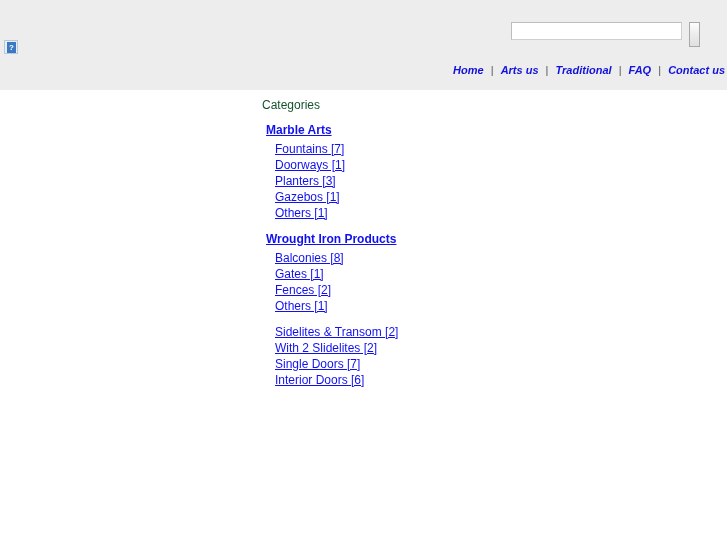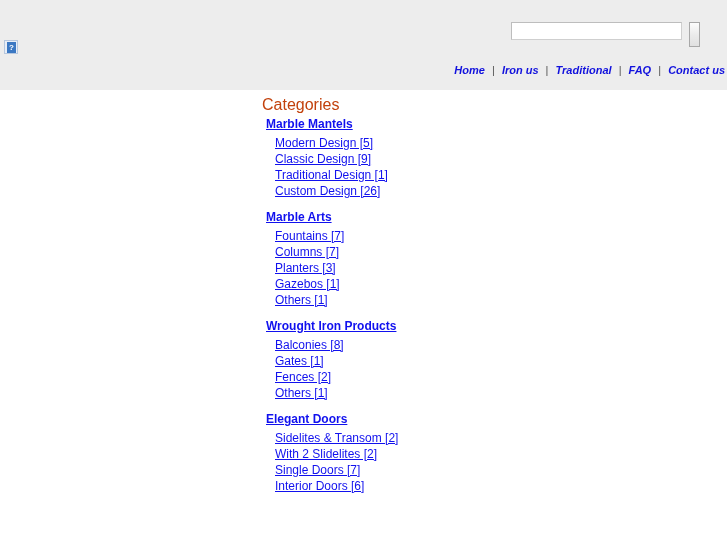--- a/index.html
+++ b/index.html
@@ -117,24 +117,24 @@
   
   #content-column {
     position: absolute;
     left: 262px;
     top: 98px;
     width: 300px;
   }
 
   #page-title {
     font-family: "Liberation Sans", sans-serif;
-    font-size: 16px;
-    color: #c2410c;
+    font-size: 12px;
+    color: #14532d;
     line-height: 14px;
-    margin: 0 0 4px 0;
+    margin: 0 0 10px 0;
     font-weight: normal;
   }
 
   .category-group {
     margin: 0 0 0 0;
   }
 
   .category-heading {
     margin: 0 0 3px 4px;
     line-height: 16px;
@@ -174,76 +174,62 @@
   </a>
 
   <div id="search-form">
     <input id="search-input" type="text" placeholder="" style="">
     <button id="search-submit-button"></button>
   </div>
 
   <div id="top-nav">
     <a href="#">Home</a>
     <span class="nav-sep">|</span>
-    <a href="#">Iron us</a>
+    <a href="#">Arts us</a>
     <span class="nav-sep">|</span>
     <a href="#">Traditional</a>
     <span class="nav-sep">|</span>
     <a href="#">FAQ</a>
     <span class="nav-sep">|</span>
     <a href="#">Contact us</a>
   </div>
 
 </div>
 
 <div id="content-column">
 
   <div id="page-title">Categories</div>
 
-  <div class="category-group">
-    <div class="category-heading">
-      <a href="#">Marble Mantels</a>
-    </div>
-    <ul class="subcategory-list">
-      <li><a href="#">Modern Design [5]</a></li>
-      <li><a href="#">Classic Design [9]</a></li>
-      <li><a href="#">Traditional Design [1]</a></li>
-      <li><a href="#">Custom Design [26]</a></li>
-    </ul>
-  </div>
 
   <div class="category-group">
     <div class="category-heading">
       <a href="#">Marble Arts</a>
     </div>
     <ul class="subcategory-list">
       <li><a href="#">Fountains [7]</a></li>
-      <li><a href="#">Columns [7]</a></li>
+      <li><a href="#">Doorways [1]</a></li>
       <li><a href="#">Planters [3]</a></li>
       <li><a href="#">Gazebos [1]</a></li>
       <li><a href="#">Others [1]</a></li>
     </ul>
   </div>
 
   <div class="category-group">
     <div class="category-heading">
       <a href="#">Wrought Iron Products</a>
     </div>
     <ul class="subcategory-list">
       <li><a href="#">Balconies [8]</a></li>
       <li><a href="#">Gates [1]</a></li>
       <li><a href="#">Fences [2]</a></li>
       <li><a href="#">Others [1]</a></li>
     </ul>
   </div>
 
   <div class="category-group">
-    <div class="category-heading">
-      <a href="#">Elegant Doors</a>
-    </div>
     <ul class="subcategory-list">
       <li><a href="#">Sidelites &amp; Transom [2]</a></li>
       <li><a href="#">With 2 Slidelites [2]</a></li>
       <li><a href="#">Single Doors [7]</a></li>
       <li><a href="#">Interior Doors [6]</a></li>
     </ul>
   </div>
 
 </div>
 

